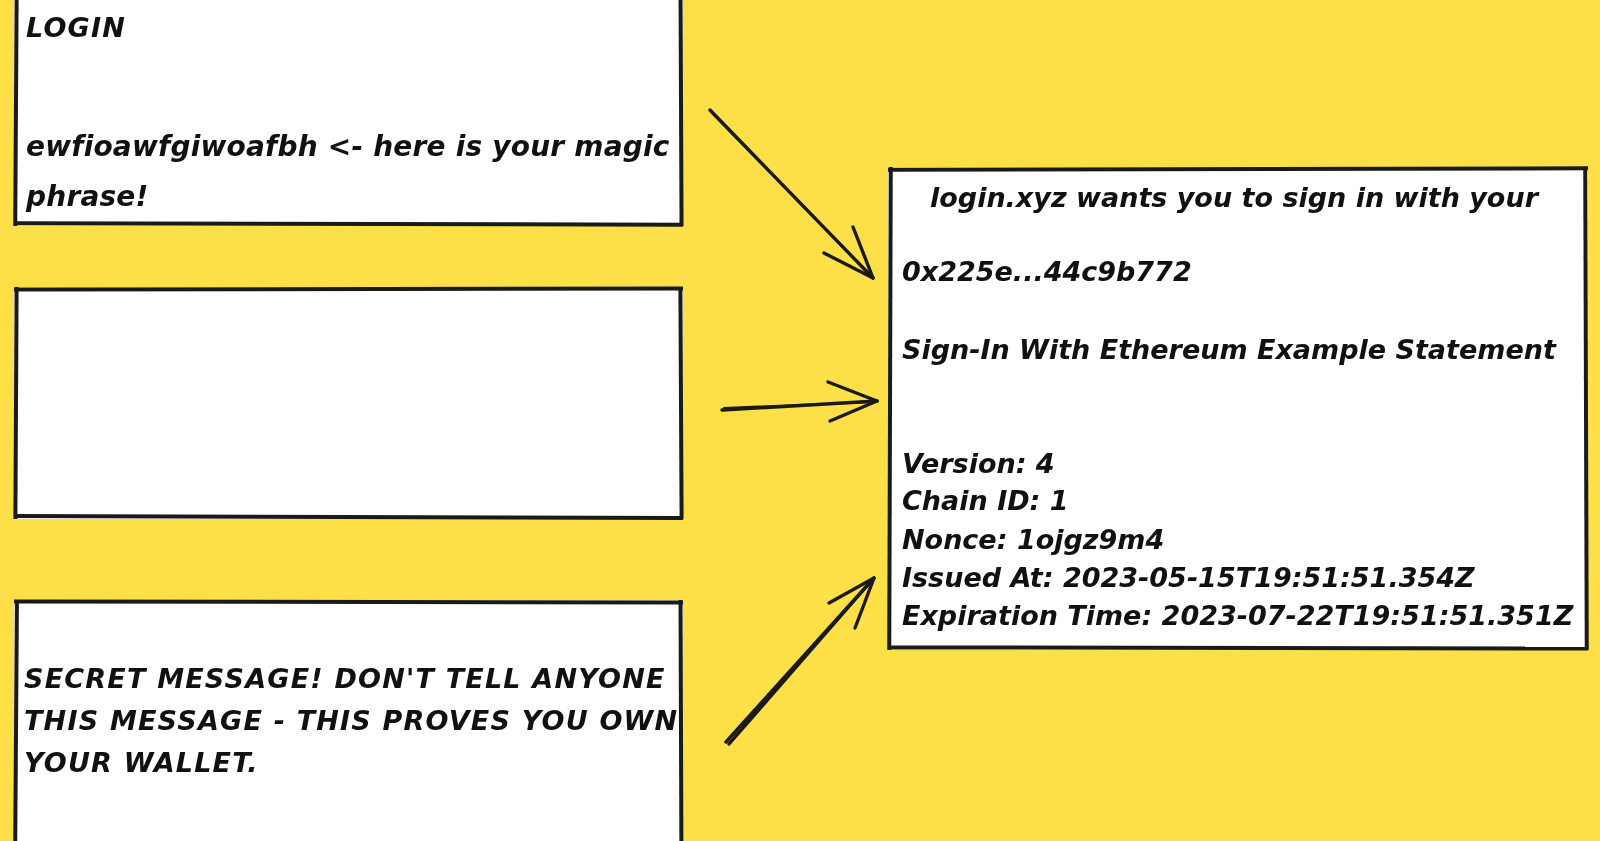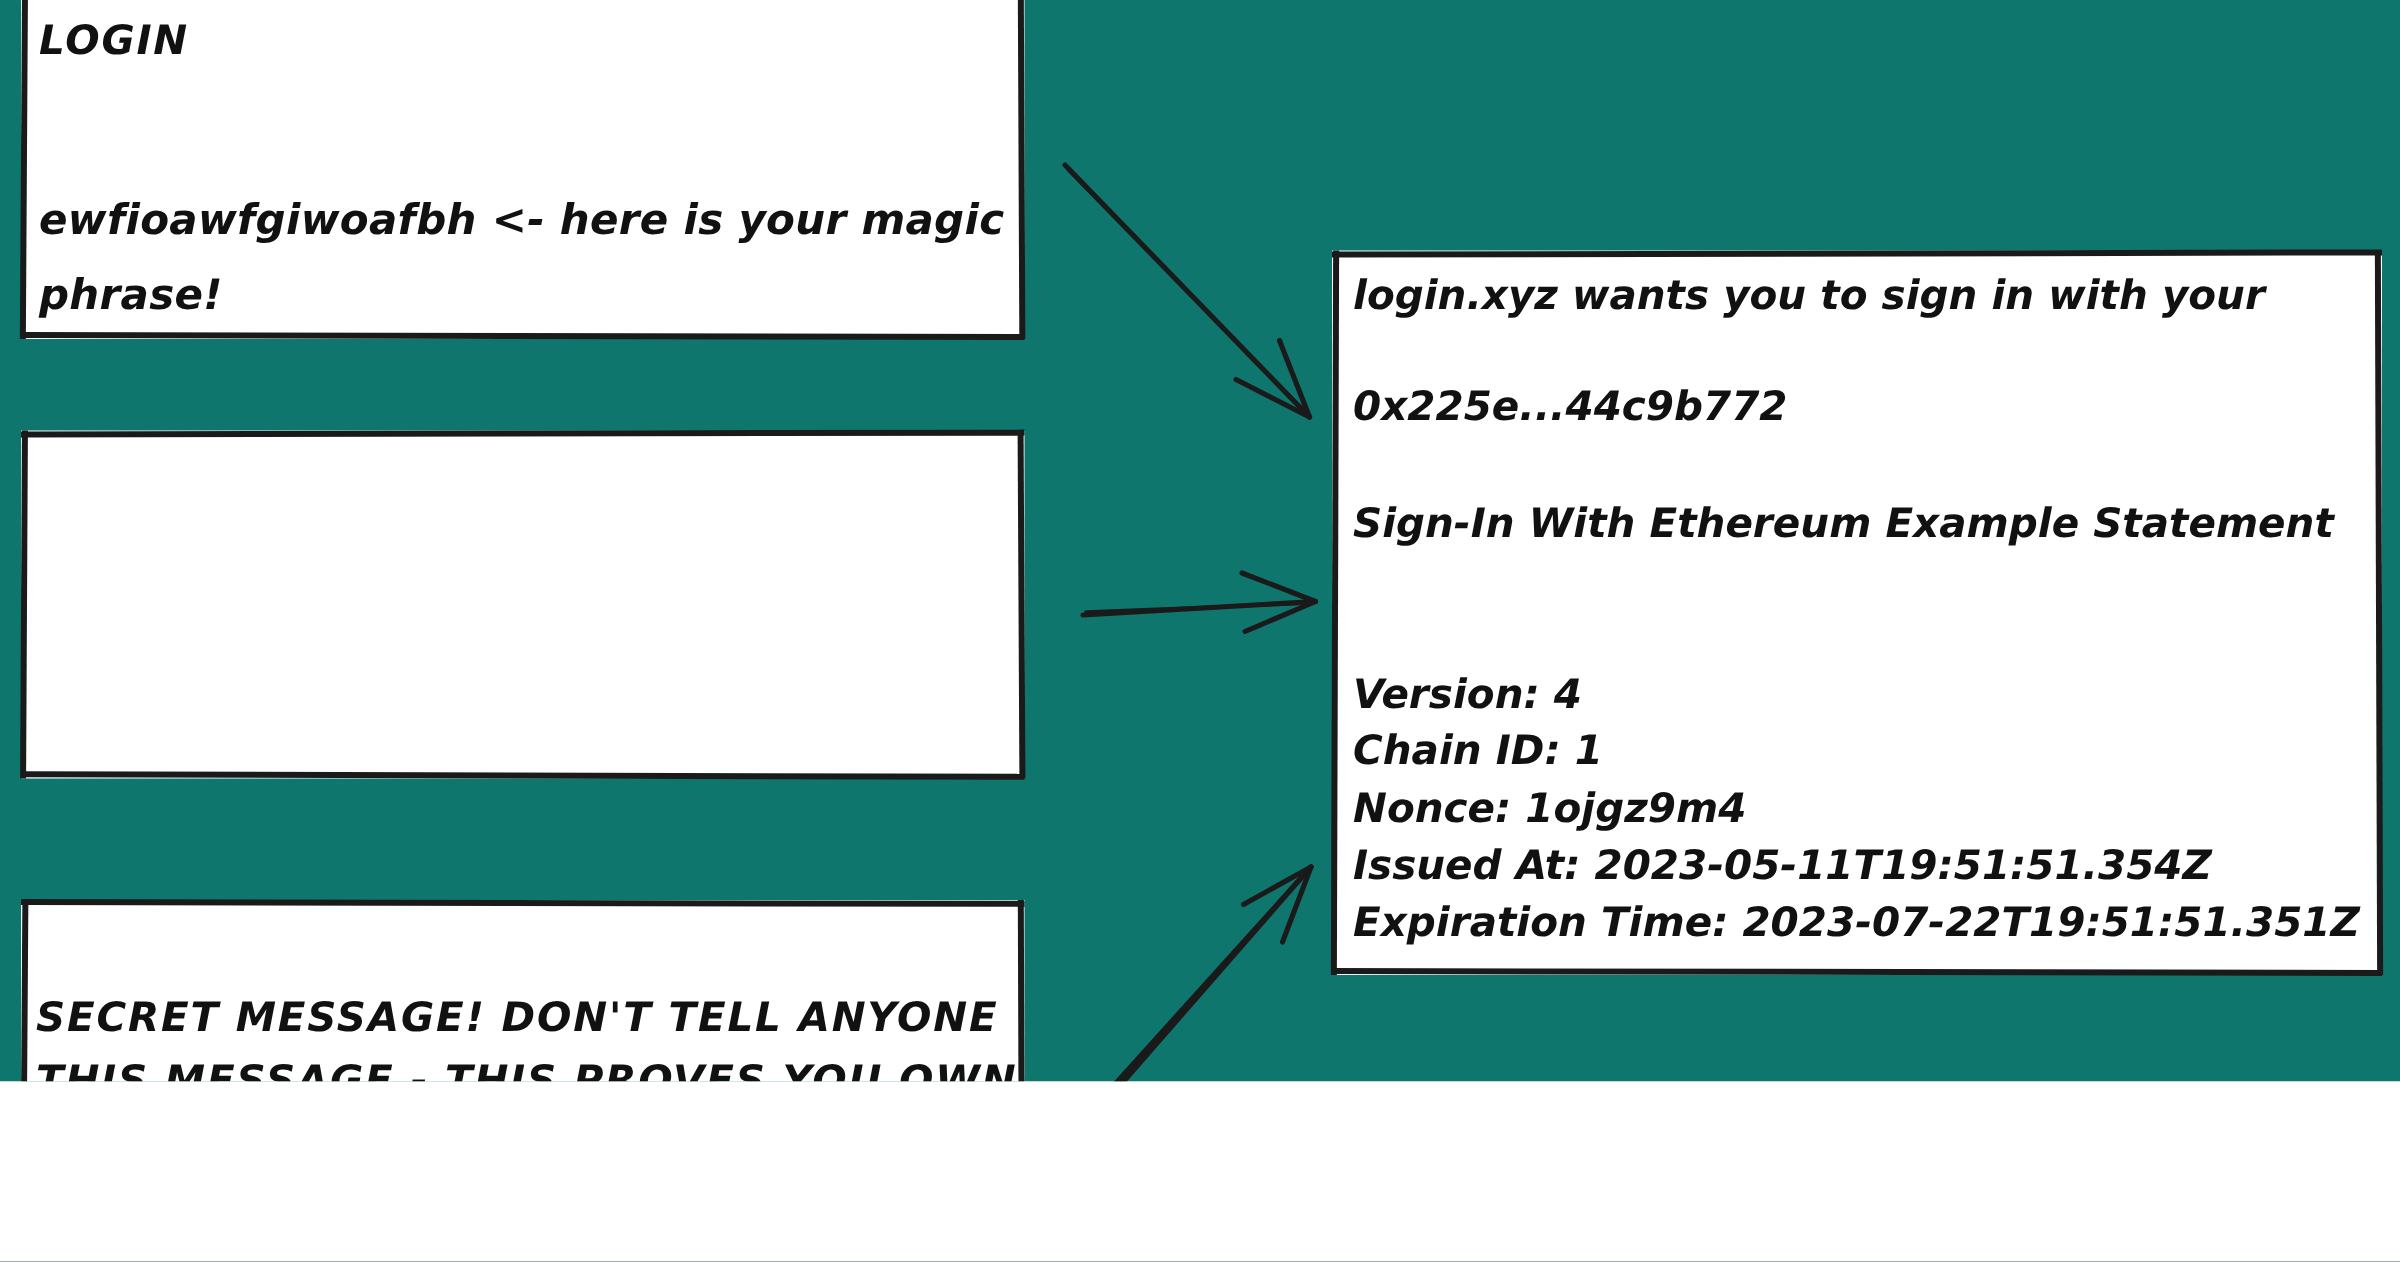--- a/index.html
+++ b/index.html
@@ -4,22 +4,22 @@
 <title>SIWE Diagram</title>
 <style>
   html, body {
     margin: 0;
     padding: 0;
     background: #ffffff;
   }
   #canvas {
     position: relative;
     width: 1600px;
-    height: 721px;
-    background: #0f766e;
+    height: 841px;
+    background: #fde047;
     overflow: hidden;
     font-family: "DejaVu Sans", sans-serif;
   }
 
   
   .sketch-box {
     position: absolute;
     background: #ffffff;
     box-sizing: border-box;
   }
@@ -102,27 +102,27 @@
 THIS MESSAGE - THIS PROVES YOU OWN
 YOUR WALLET.</div>
 
   <div class="sketch-box" style="left:888px; top:167px; width:700px; height:483px;">
     <div class="edge" style="left:0px;   top:0px;   width:4px;   height:483px; transform:rotate(0.18deg);"></div>
     <div class="edge" style="left:696px; top:0px;   width:4px;   height:483px; transform:rotate(-0.18deg);"></div>
     <div class="edge" style="left:0px;   top:0px;   width:700px; height:4px; transform:rotate(-0.12deg);"></div>
     <div class="edge" style="left:0px;   top:479px; width:700px; height:4px; transform:rotate(0.1deg);"></div>
   </div>
 
-  <div class="panel-line" style="top:182px;">login.xyz wants you to sign in with your</div>
+  <div class="panel-line" style="top:182px;margin-left:28px;">login.xyz wants you to sign in with your</div>
   <div class="panel-line" style="top:256px;">0x225e...44c9b772</div>
   <div class="panel-line" style="top:334px;">Sign-In With Ethereum Example Statement</div>
   <div class="panel-line" style="top:448px;">Version: 4</div>
   <div class="panel-line" style="top:485px;">Chain ID: 1</div>
   <div class="panel-line" style="top:524px;text-align:center;">Nonce: 1ojgz9m4</div>
-  <div class="panel-line" style="top:562px;">Issued At: 2023-05-11T19:51:51.354Z</div>
+  <div class="panel-line" style="top:562px;">Issued At: 2023-05-15T19:51:51.354Z</div>
   <div class="panel-line" style="top:600px;">Expiration Time: 2023-07-22T19:51:51.351Z</div>
 
   <svg class="overlay" viewBox="0 0 1600 841">
     <g fill="none" stroke="#1a1a1a" stroke-width="3.4" stroke-linecap="round">
 
       <g>
         <path d="M 710,110 L 873,278"></path>
         <path d="M 712,113 L 871,276" stroke-width="2.2"></path>
         <path d="M 824,253 L 873,278"></path>
         <path d="M 853,227 L 873,278"></path>

